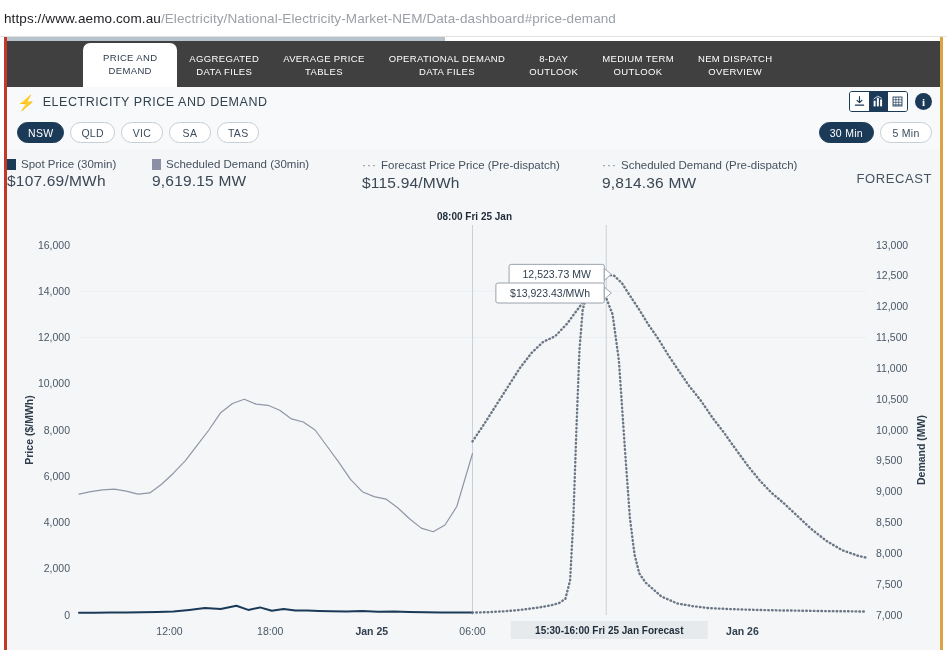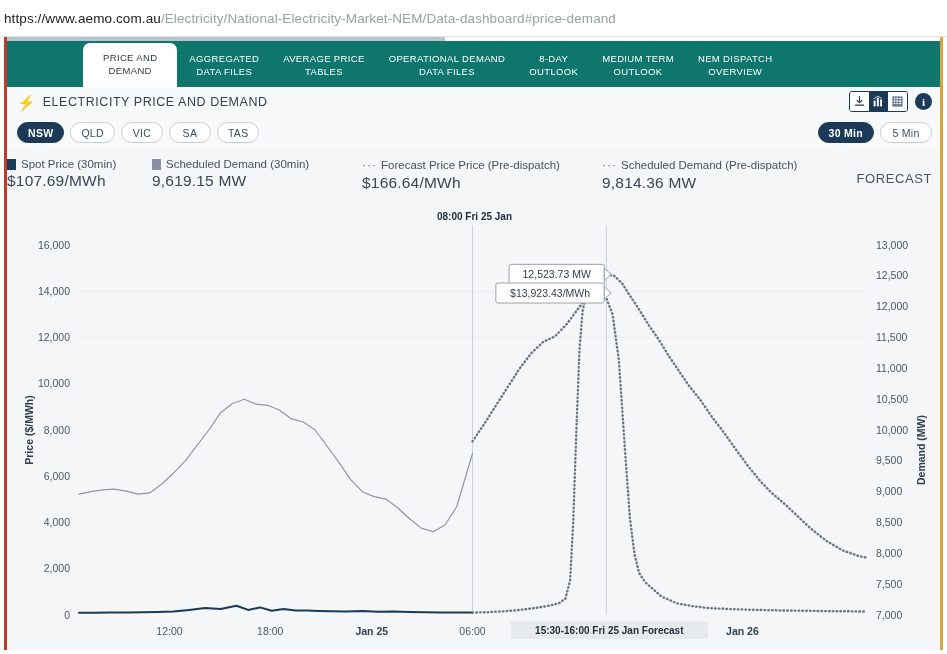--- a/index.html
+++ b/index.html
@@ -28,21 +28,21 @@
     border-right:3px solid #d9a441;
     box-sizing:border-box;
     overflow:hidden;
   }
   .scrollstrip { position:absolute; left:0; top:0; width:939px; height:4px; background:#ffffff;}
   .scrollstrip .thumb { position:absolute; left:0; top:0; width:438px; height:4px; background:#b9c3cc;}
 
   
   .tabbar {
     position:absolute; left:0; top:4px; width:939px; height:46px;
-    background:#0f766e;
+    background:#404040;
     display:flex; align-items:flex-end;
   }
   .tab {
     color:#ffffff; font-size:9.5px; letter-spacing:0.35px;
     text-align:center; line-height:12.5px;
     padding:8px 12px 9px 12px; cursor:pointer;
     white-space:pre-line;
   }
   .tab.first { margin-left:76px; }
   .tab.active {
@@ -68,21 +68,21 @@
             display:flex; align-items:center; justify-content:center; font-family:"Liberation Serif",serif; font-weight:bold; cursor:pointer;}
 
   
   .filterrow { position:absolute; left:0; top:80px; width:939px; height:33px; background:#f7f9fa;}
   .pill {
     position:relative; display:inline-flex; align-items:center; justify-content:center;
     height:21px; min-width:42px; padding:0 10px; margin-top:5px;
     border:1px solid #c6ced6; border-radius:11px; background:#ffffff;
     color:#3c4d5e; font-size:10.5px; letter-spacing:0.3px; cursor:pointer; box-sizing:border-box;
   }
-  .pill.sel { background:#1b3a57; color:#ffffff; border-color:#1b3a57; font-weight:bold;}
+  .pill.sel { background:#1b3a57; color:#ffffff; border-color:#1b3a57; font-weight:normal;}
   .leftpills { position:absolute; left:10px; top:0; display:flex; gap:6px;}
   .rightpills { position:absolute; right:14px; top:0; display:flex; gap:6px;}
   .rightpills .pill { min-width:52px; }
 
   
   .legend { position:absolute; left:0; top:121px; width:939px; height:45px;}
   .lg { position:absolute; }
   .lgtop { display:flex; align-items:center; font-size:11.5px; color:#45525f;}
   .sw { width:9px; height:11px; margin-right:5px; display:inline-block;}
   .dots { letter-spacing:1px; color:#6b7684; font-size:12px; margin-right:4px;}
@@ -189,21 +189,21 @@
             <span class="sw" style="background: rgb(138, 143, 163);"></span>
             <span>Scheduled Demand (30min)</span>
           </div>
           <div class="lgval">9,619.15 MW</div>
         </div>
         <div class="lg" style="left: 355px; top: 0px;">
           <div class="lgtop">
             <span class="dots" style="color: rgb(107, 118, 132);">···</span>
             <span>Forecast Price Price (Pre-dispatch)</span>
           </div>
-          <div class="lgval">$166.64/MWh</div>
+          <div class="lgval">$115.94/MWh</div>
         </div>
         <div class="lg" style="left: 595px; top: 0px;">
           <div class="lgtop">
             <span class="dots" style="color: rgb(107, 118, 132);">···</span>
             <span>Scheduled Demand (Pre-dispatch)</span>
           </div>
           <div class="lgval">9,814.36 MW</div>
         </div>
       </div>
 

